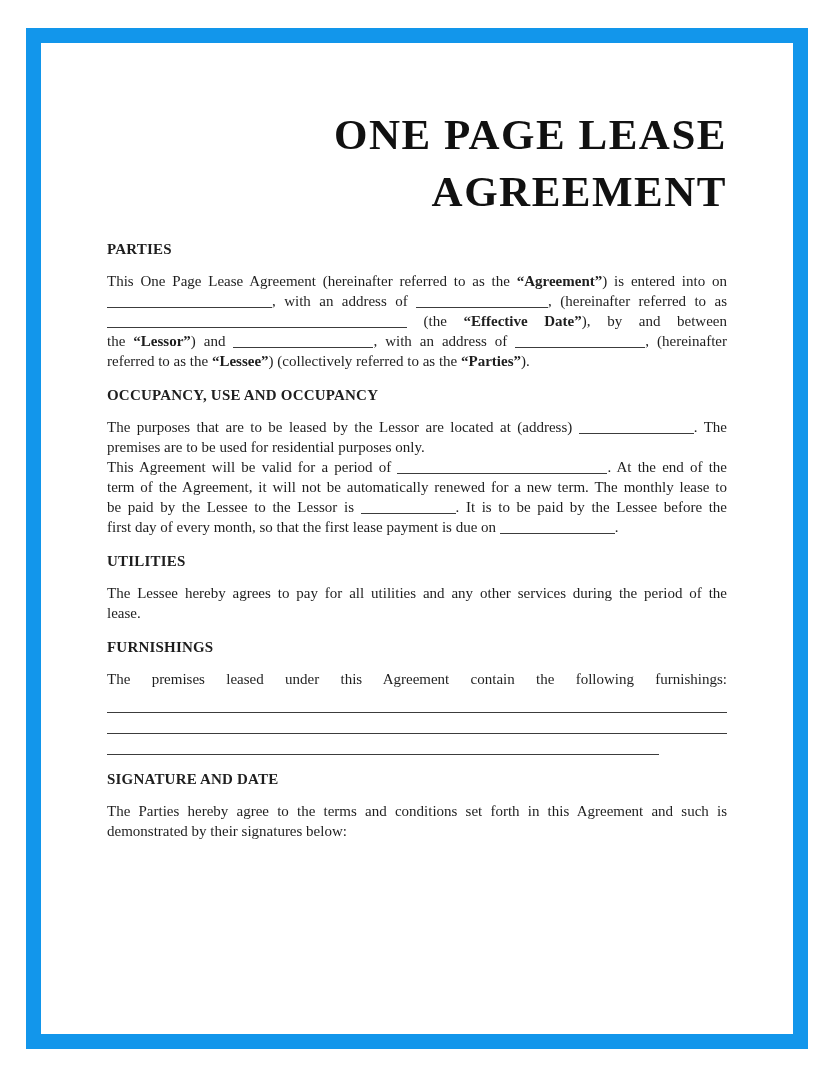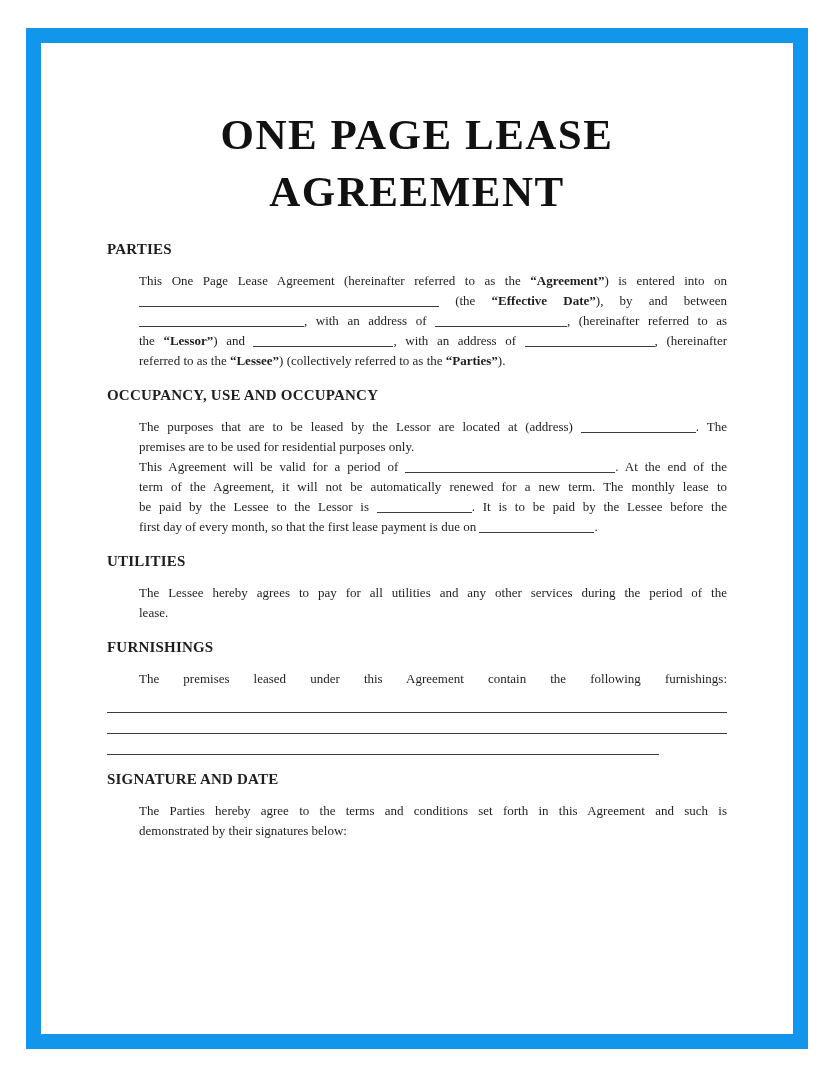--- a/index.html
+++ b/index.html
@@ -23,43 +23,42 @@
     position: absolute;
     top: 0; left: 0; right: 0;
     padding: 106px 107px 0 107px;
     box-sizing: border-box;
   }
   .doc-title {
     margin: 0 0 19px 0;
     font-size: 43px;
     line-height: 57px;
     font-weight: bold;
-    text-align: center;
+    text-align: right;
     letter-spacing: 1.5px;
     color: #111111;
   }
   .doc-title .title-line { display: block; }
   .sec-heading {
     font-size: 15px;
     line-height: 20px;
     font-weight: bold;
     letter-spacing: 0.2px;
     margin: 14px 0 12px 0;
     text-decoration-thickness: 1.5px;
     text-underline-offset: 3px;
   }
   .para { margin: 0; }
   .line {
-    font-size: 13px;
+    font-size: 15px;
     line-height: 20px;
     height: 20px;
     overflow: hidden;
     text-align: justify;
     text-align-last: justify;
-    margin-left: 32px;
   }
   .line.last {
     text-align-last: left;
   }
   .bold { font-weight: bold; }
   .blank {
     display: inline-block;
     height: 14px;
     margin-bottom: -2px;
     border-bottom: 1.4px solid #3c3c3c;
@@ -77,22 +76,22 @@
 
 <div class="content">
   <h1 class="doc-title">
     <span class="title-line">ONE PAGE LEASE</span>
     <span class="title-line">AGREEMENT</span>
   </h1>
   <main>
       <div class="sec-heading">PARTIES</div>
       <div class="para">
         <div class="line"><span>This One Page Lease Agreement (hereinafter referred to as the </span><span class="bold">“Agreement”</span><span>) is entered into on</span></div>
+        <div class="line"><span class="blank" style="width: 165px;"></span><span>, with an address of </span><span class="blank" style="width: 132px;"></span><span>, (hereinafter referred to as</span></div>
         <div class="line"><span class="blank" style="width: 300px;"></span><span> (the </span><span class="bold">“Effective Date”</span><span>), by and between</span></div>
-        <div class="line"><span class="blank" style="width: 165px;"></span><span>, with an address of </span><span class="blank" style="width: 132px;"></span><span>, (hereinafter referred to as</span></div>
         <div class="line"><span>the </span><span class="bold">“Lessor”</span><span>) and </span><span class="blank" style="width: 140px;"></span><span>, with an address of </span><span class="blank" style="width: 130px;"></span><span>, (hereinafter</span></div>
         <div class="line last"><span>referred to as the </span><span class="bold">“Lessee”</span><span>) (collectively referred to as the </span><span class="bold">“Parties”</span><span>).</span></div>
       </div>
       <div class="sec-heading">OCCUPANCY, USE AND OCCUPANCY</div>
       <div class="para">
         <div class="line"><span>The purposes that are to be leased by the Lessor are located at (address) </span><span class="blank" style="width: 115px;"></span><span>. The</span></div>
         <div class="line last"><span>premises are to be used for residential purposes only.</span></div>
       </div>
       <div class="para">
         <div class="line"><span>This Agreement will be valid for a period of </span><span class="blank" style="width: 210px;"></span><span>. At the end of the</span></div>

